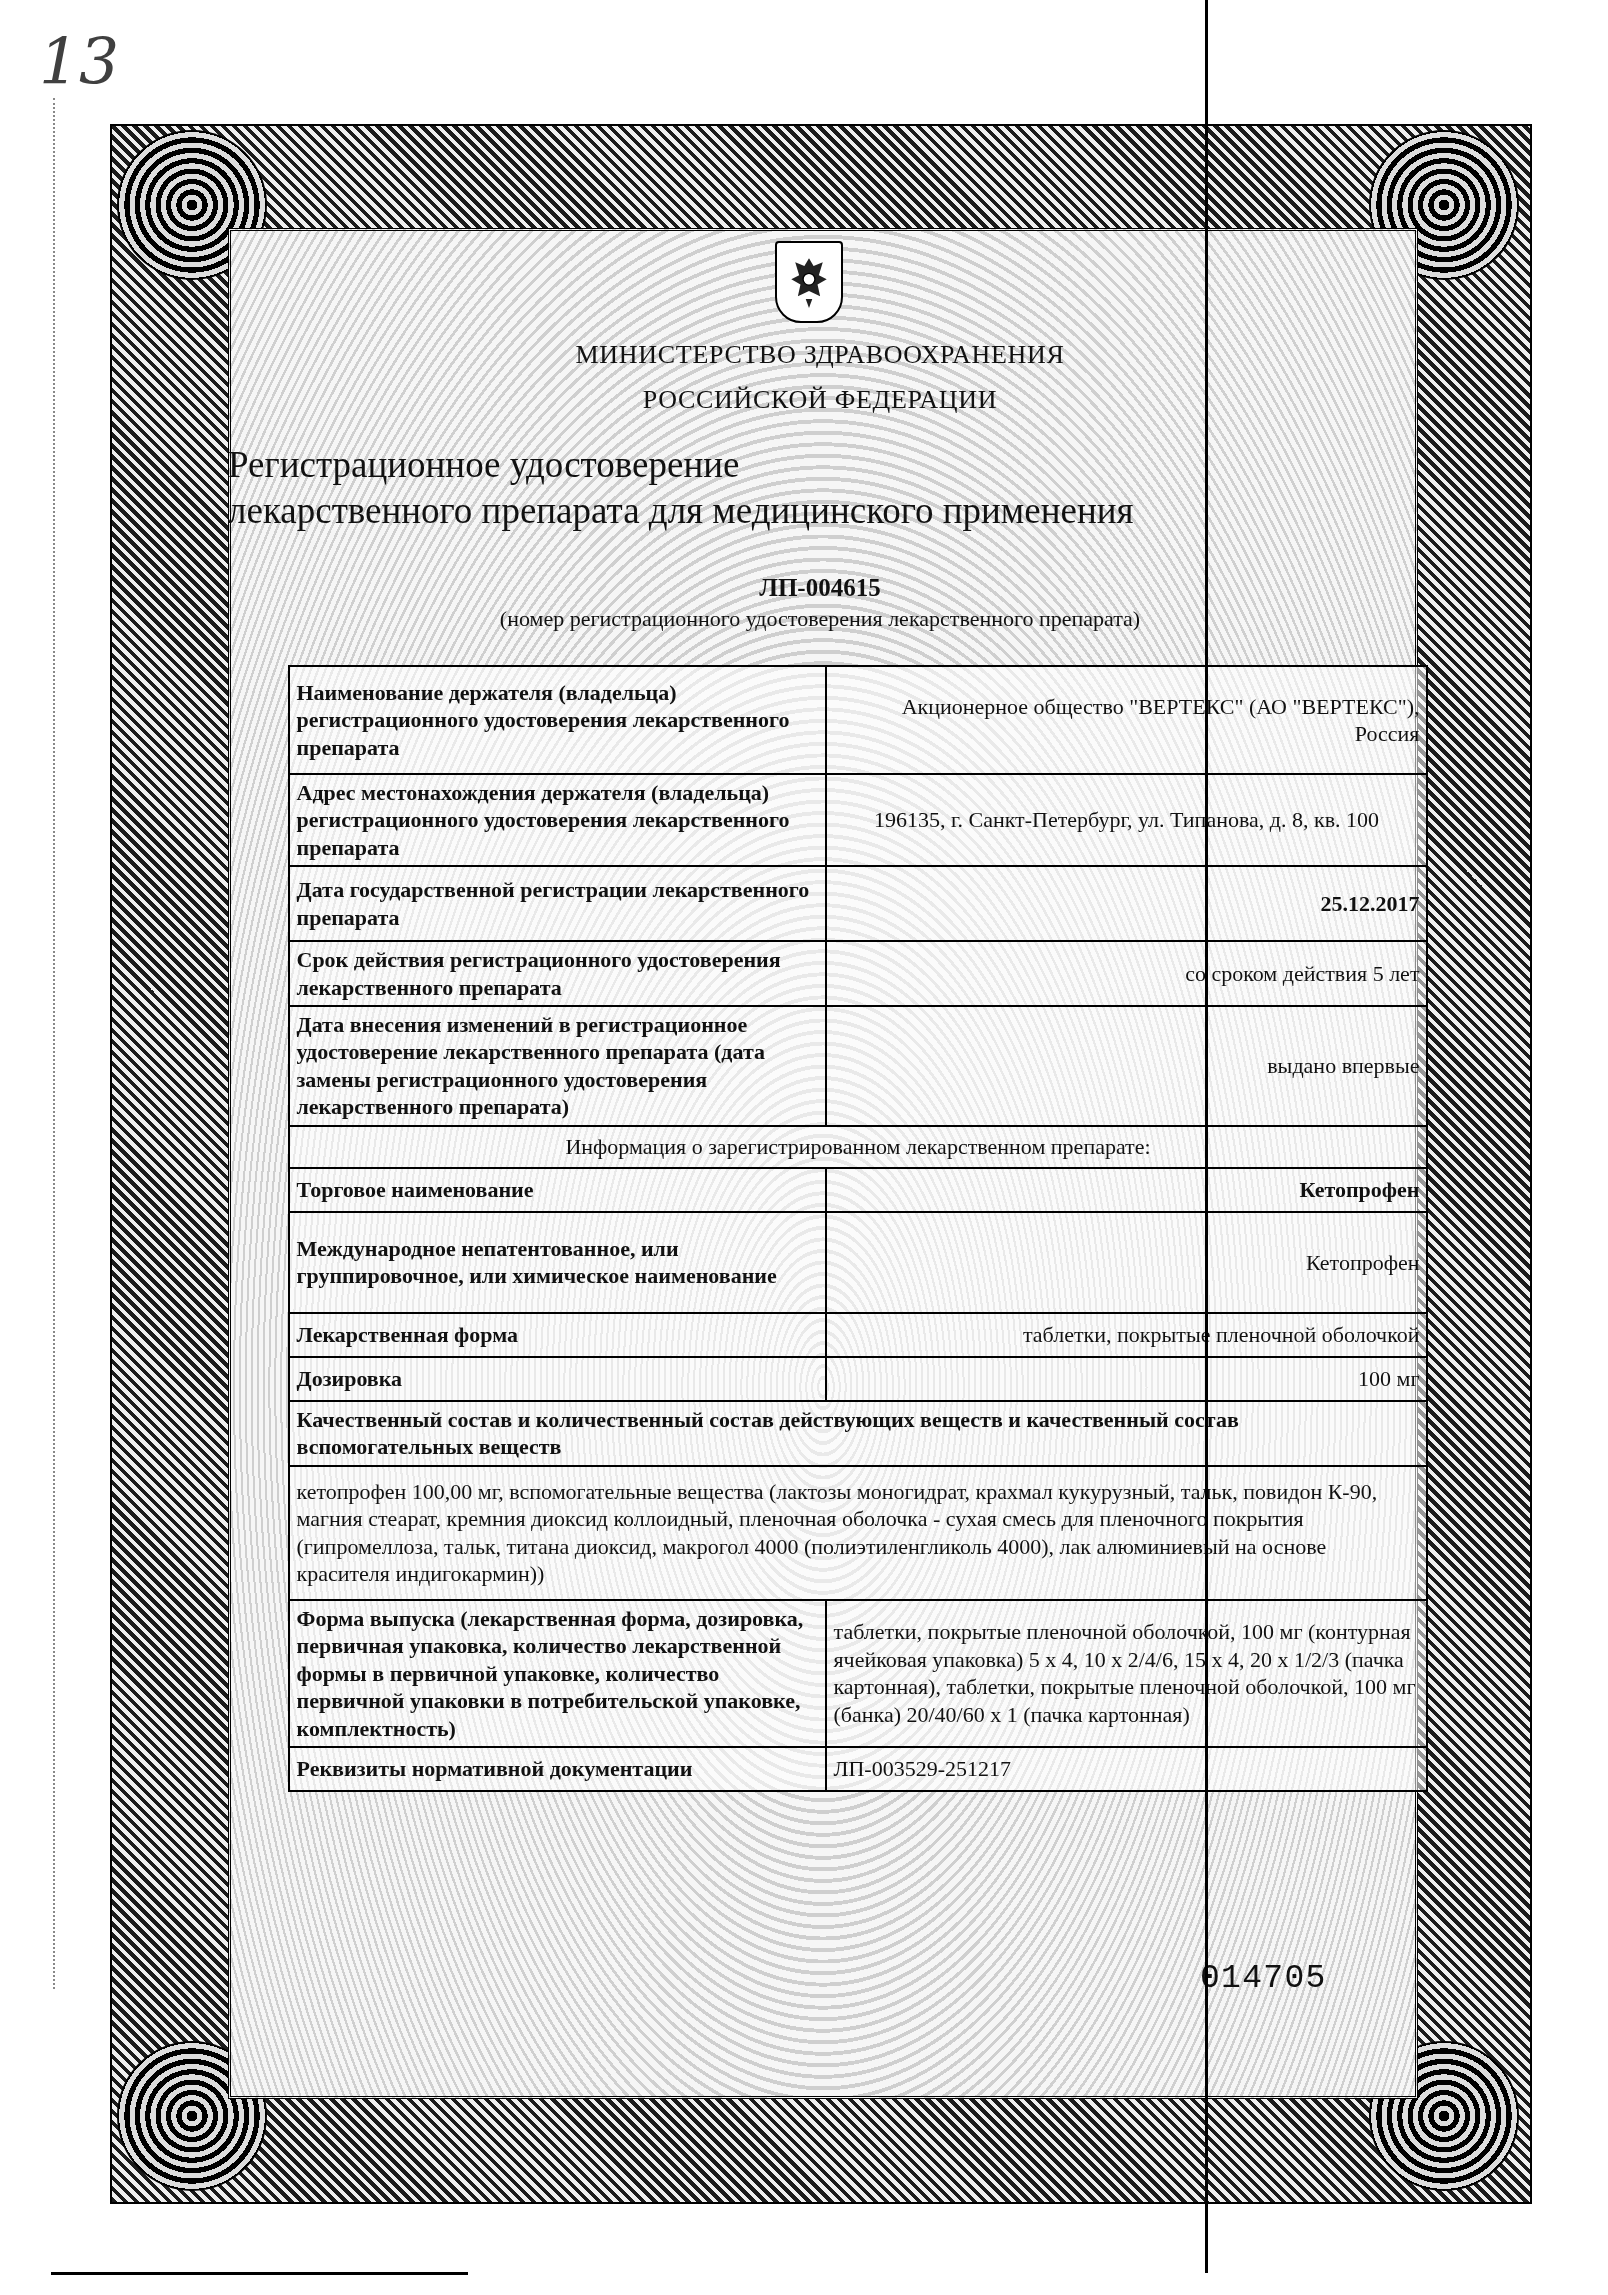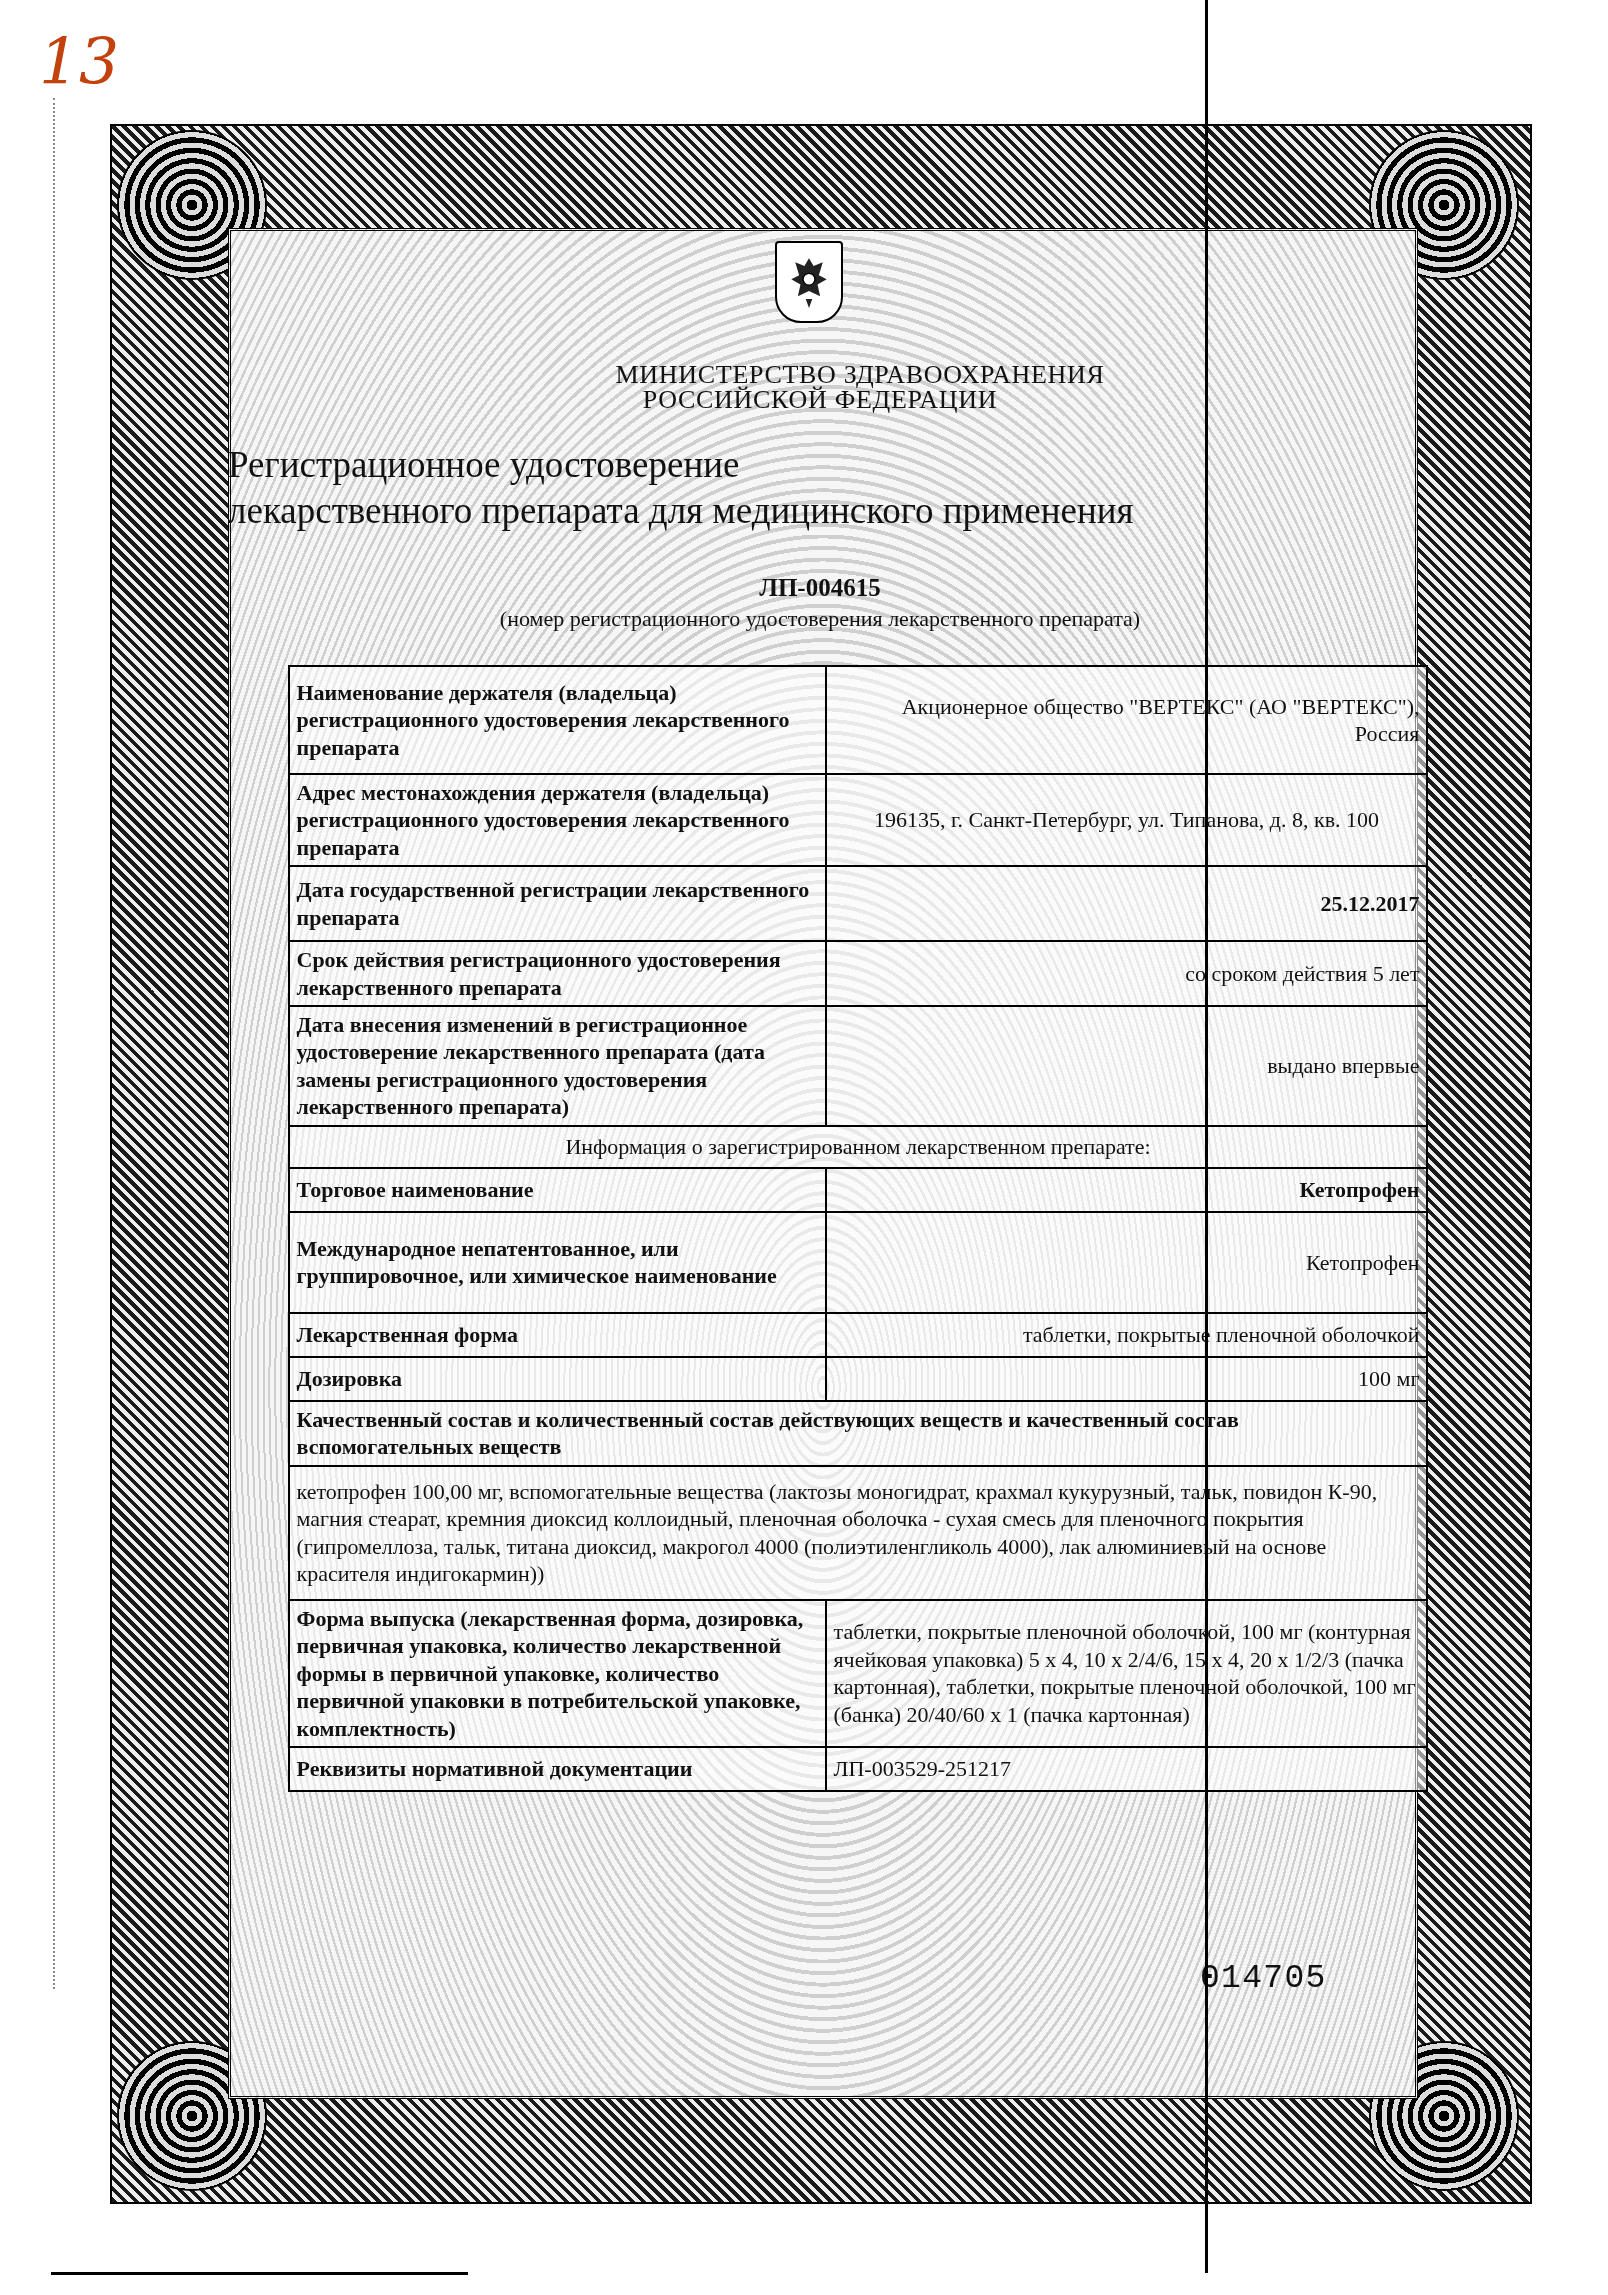--- a/index.html
+++ b/index.html
@@ -1,19 +1,19 @@
 <!DOCTYPE html>
 <html style="font-size:10.4px"><head>
 <meta charset="utf-8">
 <style>
   html,body{margin:0;padding:0;background:#fff;}
   body{width:1608px;height:2295px;position:relative;overflow:hidden;font-family:"Liberation Serif","DejaVu Serif",serif;color:#111;}
   .abs{position:absolute;}
   
-  .pagemark{left:39px;top:26px;font-size:63px;font-family:"DejaVu Serif",serif;font-style:italic;color:#c2410c;}
+  .pagemark{left:39px;top:26px;font-size:63px;font-family:"DejaVu Serif",serif;font-style:italic;color:#404040;}
   .dotline{left:53px;top:98px;width:0;height:1891px;border-left:2px dotted #888;}
   
   .frame-outer{left:110px;top:124px;width:1418px;height:2076px;
     background:
       repeating-linear-gradient(45deg,#1a1a1a 0 3.9px,#eee 3.9px 7.8px),
       #444;
     border:2.6px solid #000;}
   .frame-inner{left:228px;top:228px;width:1184px;height:1865px;
     background:
       repeating-radial-gradient(ellipse at 50% 62%, #f6f6f6 0 3.9px, #cfcfcf 3.9px 5.9px);
@@ -57,21 +57,21 @@
 <div class="abs frame-inner"></div>
 
 <div class="abs emblem">
   <svg width="46" height="59" viewBox="0 0 70 90">
     <path d="M35 8 L28 20 L14 14 L20 34 L8 40 L22 48 L18 66 L35 58 L52 66 L48 48 L62 40 L50 34 L56 14 L42 20 Z" fill="#222"></path>
     <circle cx="35" cy="40" r="9" fill="#fff" stroke="#000" stroke-width="2"></circle>
     <path d="M30 70 L35 84 L40 70 Z" fill="#222"></path>
   </svg>
 </div>
 
-<div class="abs ministry" style="top:360px;margin-left:40px;">МИНИСТЕРСТВО ЗДРАВООХРАНЕНИЯ</div>
+<div class="abs ministry" style="top:340px;">МИНИСТЕРСТВО ЗДРАВООХРАНЕНИЯ</div>
 <div class="abs ministry" style="top:385px;">РОССИЙСКОЙ ФЕДЕРАЦИИ</div>
 <div class="abs title" style="top:443px;">Регистрационное удостоверение</div>
 <div class="abs title" style="top:489px;">лекарственного препарата для медицинского применения</div>
 <div class="abs regnum" style="top:574px;">ЛП-004615</div>
 <div class="abs regsub" style="top:606px;">(номер регистрационного удостоверения лекарственного препарата)</div>
 
 <table class="tbl">
   <tbody>
       <tr style="height:108px;">
     <td class="lbl">Наименование держателя (владельца) регистрационного удостоверения лекарственного препарата</td>

